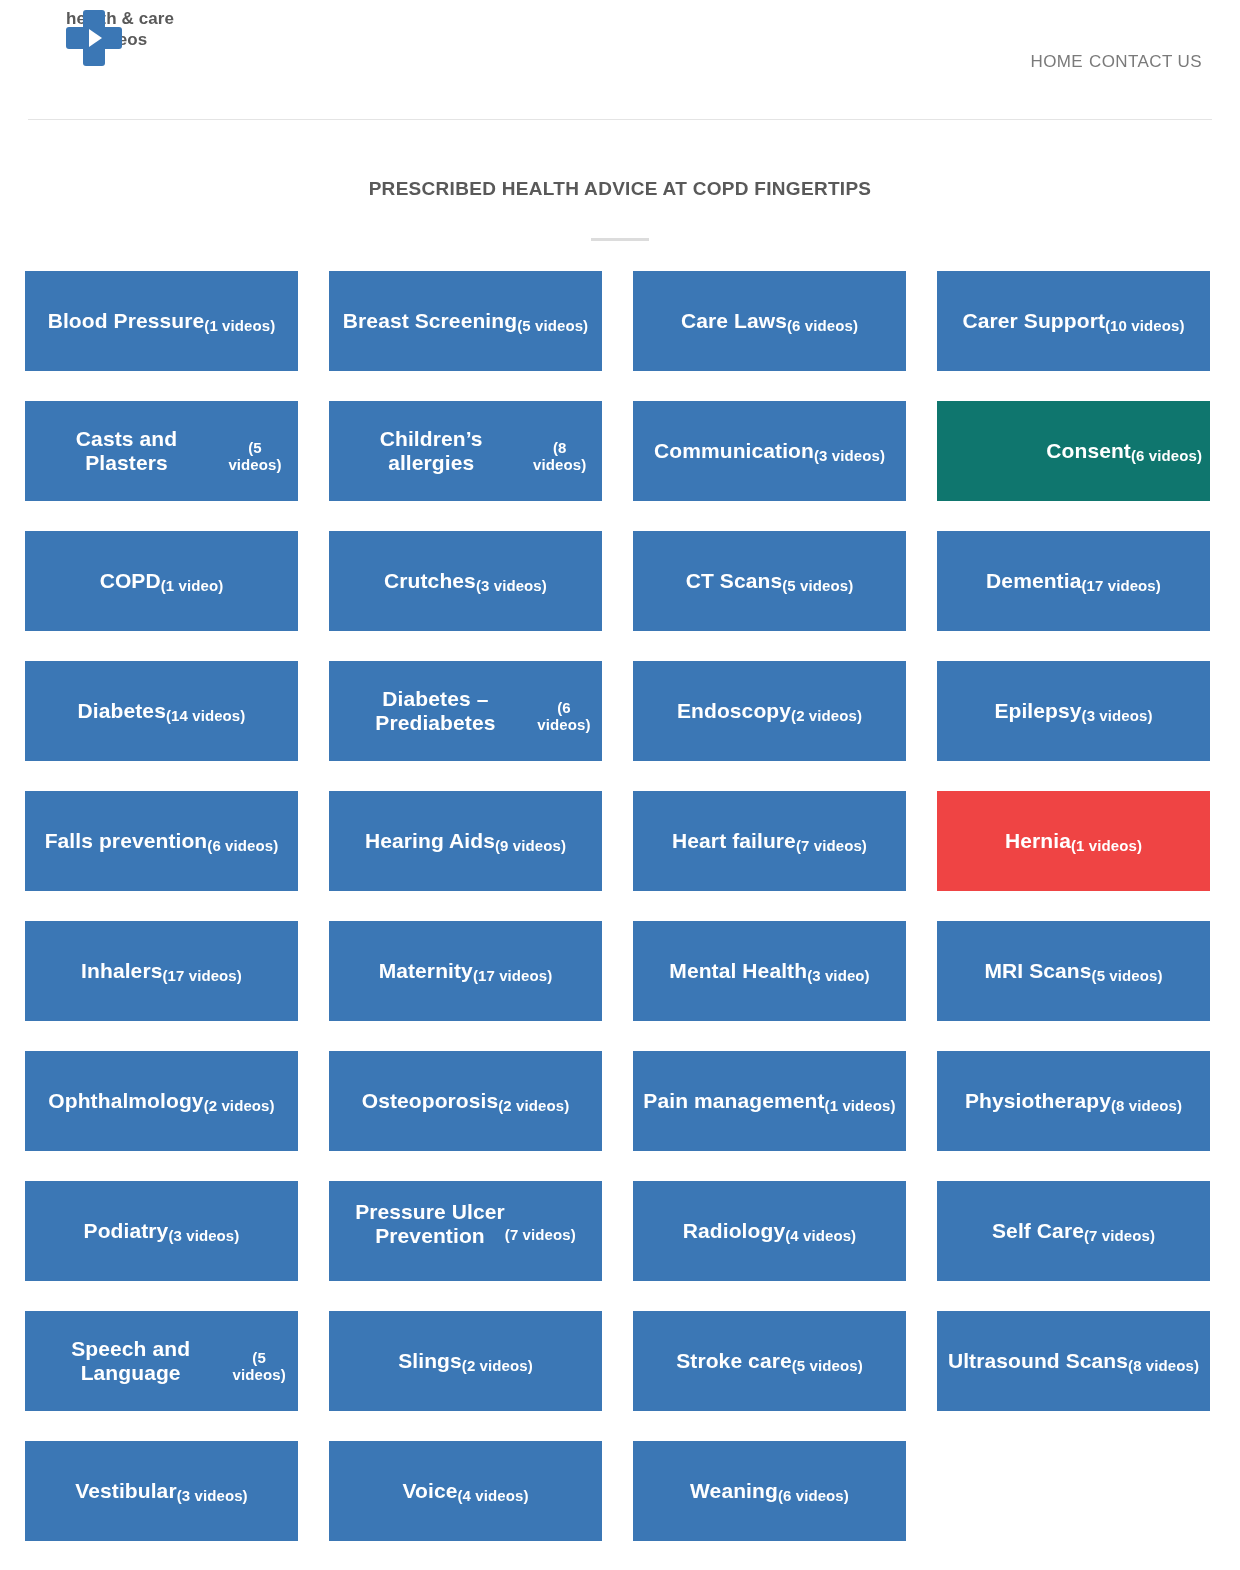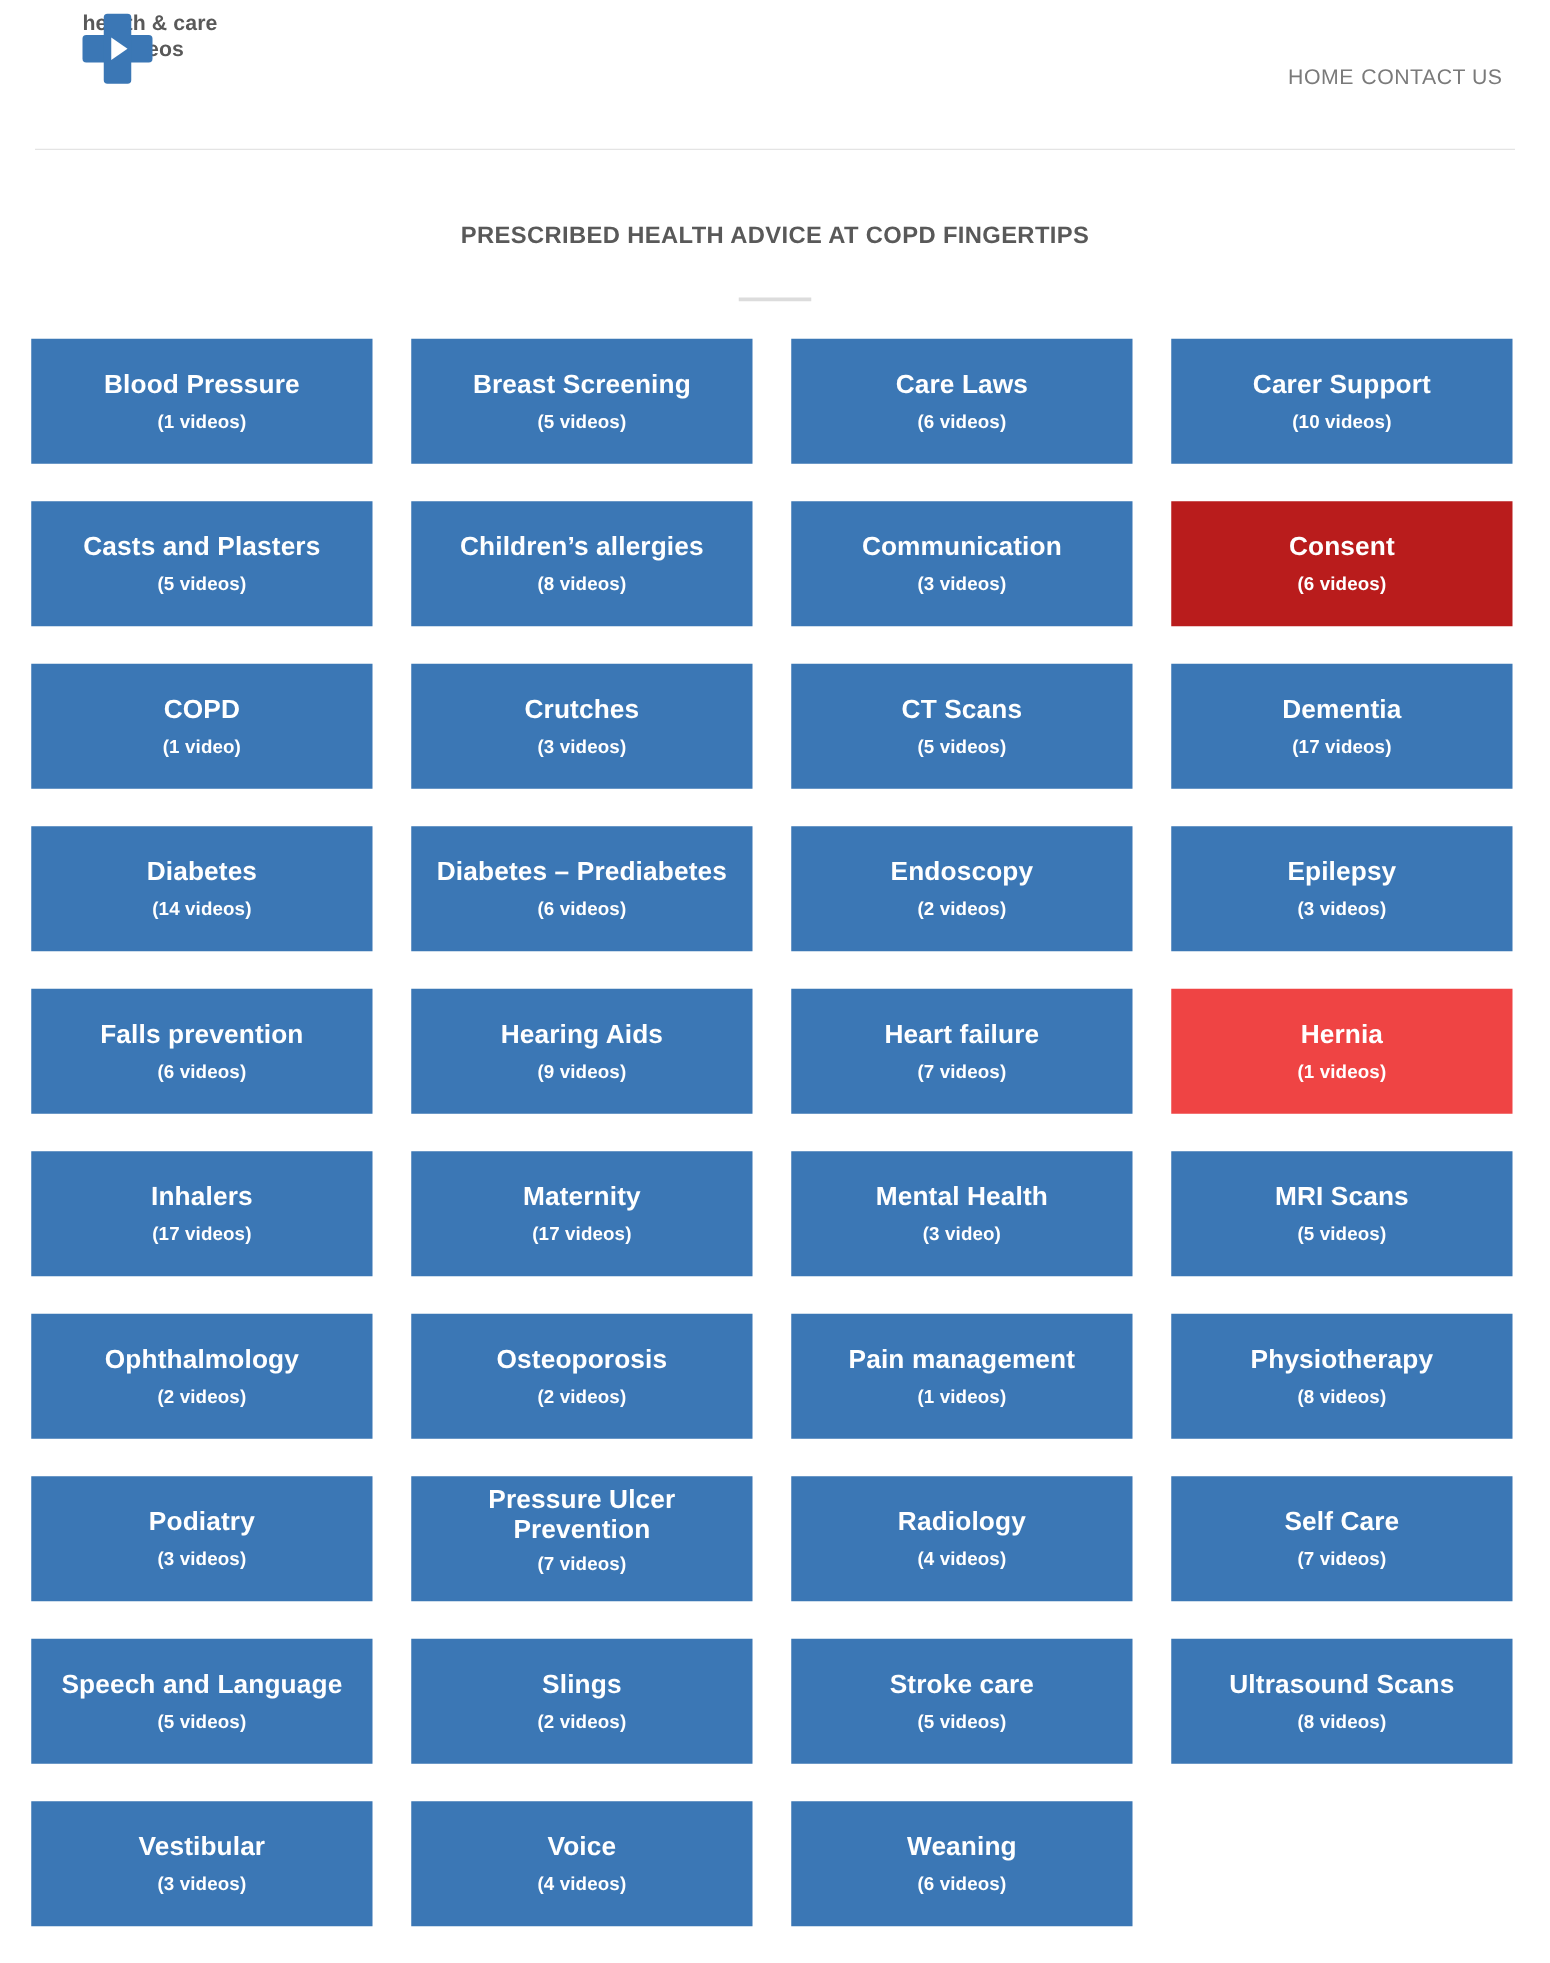--- a/index.html
+++ b/index.html
@@ -111,21 +111,21 @@
     margin: 30px 25px 0 25px;
     display: grid;
     grid-template-columns: repeat(4, 273px);
     column-gap: 31px;
     row-gap: 30px;
   }
   .tile {
     background: #3b77b5;
     height: 100px;
     display: flex;
-    flex-direction: column;
+    flex-direction: row;
     align-items: center;
     justify-content: center;
     text-align: center;
     cursor: pointer;
     text-decoration: none;
     padding: 0 8px;
     position: relative;
   }
   .tile-title {
     font-size: 21px;
@@ -199,21 +199,21 @@
       <span class="tile-count">(5 videos)</span>
     </a>
     <a class="tile" style="background: rgb(59, 119, 181);">
       <span class="tile-title">Children’s allergies</span>
       <span class="tile-count">(8 videos)</span>
     </a>
     <a class="tile" style="background: rgb(59, 119, 181);">
       <span class="tile-title">Communication</span>
       <span class="tile-count">(3 videos)</span>
     </a>
-    <a class="tile" style="background: #b91c1c;">
+    <a class="tile" style="background: #0f766e; justify-content: flex-end;">
       <span class="tile-title">Consent</span>
       <span class="tile-count">(6 videos)</span>
     </a>
     <a class="tile" style="background: rgb(59, 119, 181);">
       <span class="tile-title">COPD</span>
       <span class="tile-count">(1 video)</span>
     </a>
     <a class="tile" style="background: rgb(59, 119, 181);">
       <span class="tile-title">Crutches</span>
       <span class="tile-count">(3 videos)</span>

